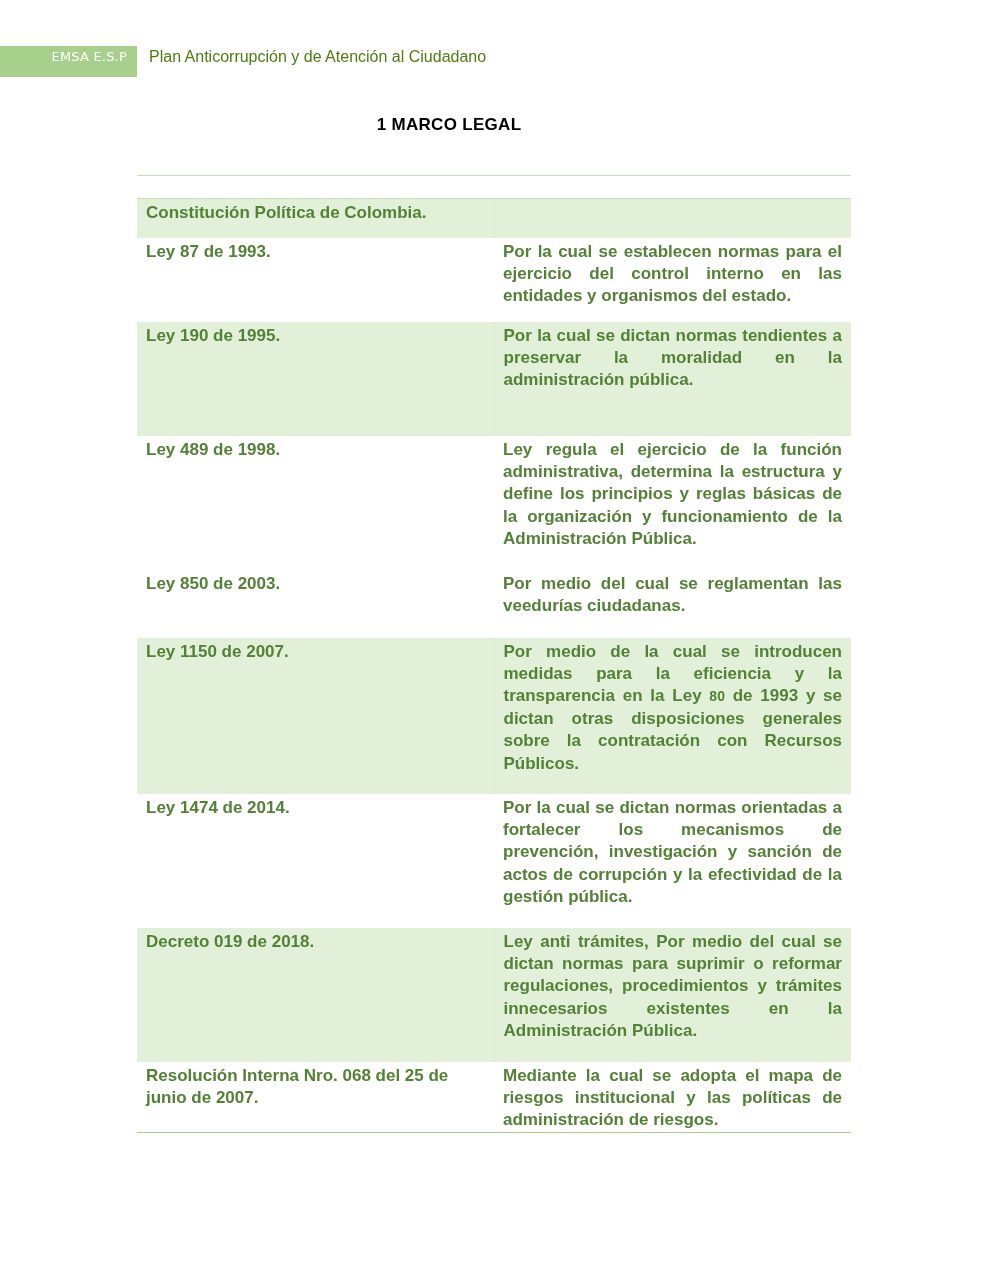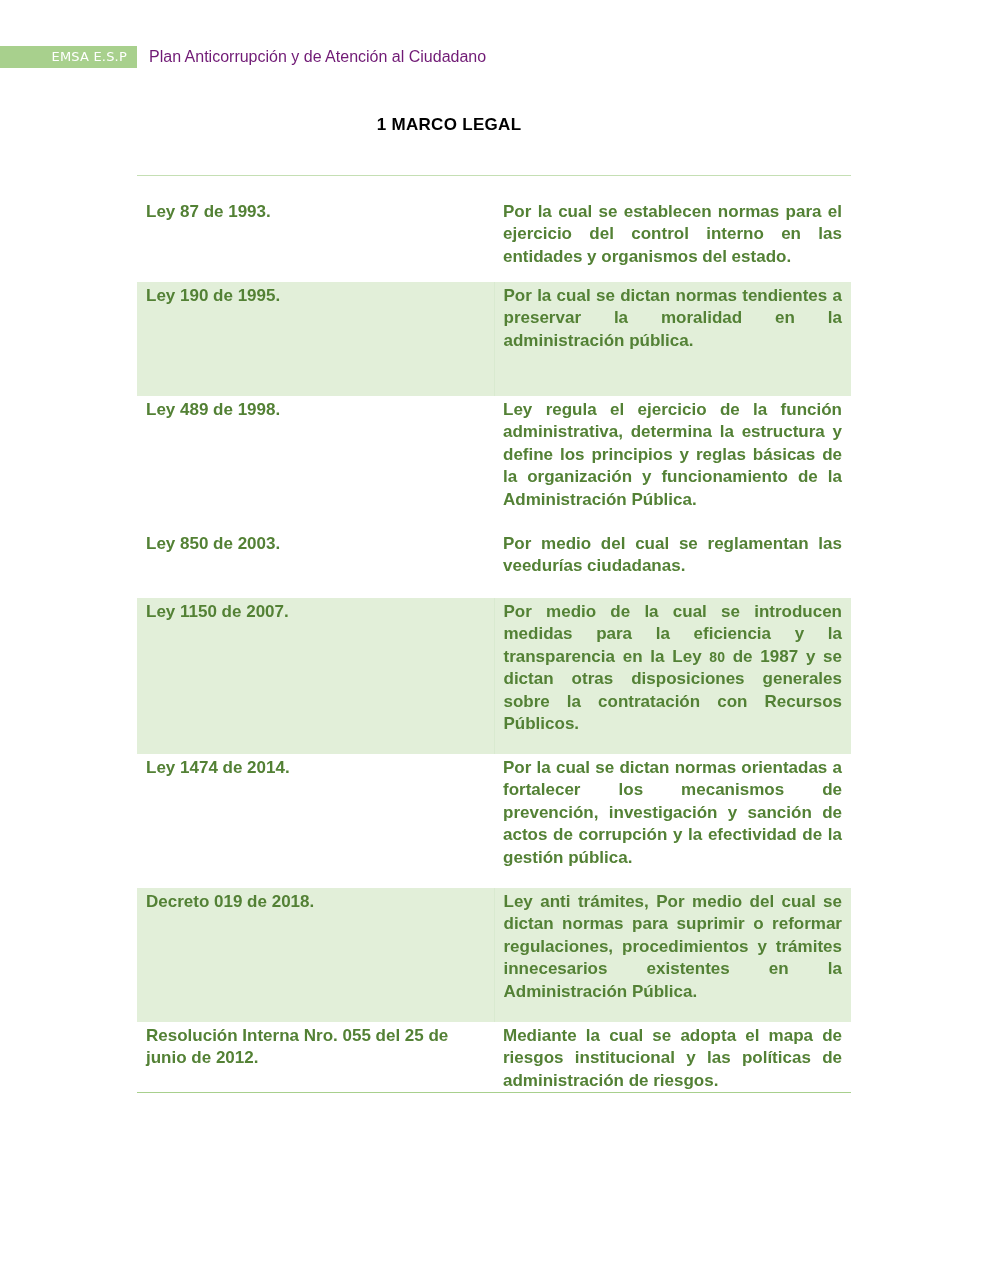--- a/index.html
+++ b/index.html
@@ -1,25 +1,25 @@
 <!DOCTYPE html>
 <html><head>
   <meta charset="utf-8">
   <style>
     html, body { margin: 0; padding: 0; background: #ffffff; }
     body { width: 990px; height: 1280px; position: relative; overflow: hidden; font-family: "Liberation Sans", sans-serif; }
     .header-badge {
-      position: absolute; left: 0; top: 46px; width: 137px; height: 22px;
+      position: absolute; left: 0; top: 46px; width: 137px; height: 31px;
       background: #a8d08d; color: #ffffff; font-family: "DejaVu Sans", sans-serif;
       font-size: 13px; line-height: 22px; text-align: right; padding-right: 0; box-sizing: border-box;
     }
     .header-badge span { display: inline-block; padding-right: 10px; letter-spacing: 0.2px; }
     .header-title {
       position: absolute; left: 149px; top: 46px; height: 22px; line-height: 22px;
-      font-size: 16px; color: #701a75;
+      font-size: 16px; color: #4d7c0f;
     }
     .section-title {
       position: absolute; left: 0; width: 898px; top: 115px; text-align: center;
       font-size: 17px; font-weight: bold; color: #000000; letter-spacing: 0.3px;
     }
     .top-rule { position: absolute; left: 137px; width: 714px; top: 175px; height: 0; border-top: 1.5px solid #c5dfb4; }
     .legal-table { position: absolute; left: 137px; top: 198px; width: 714px; border-collapse: collapse; }
     .legal-table tr.shaded td { background: #e2efd9; }
     .legal-table tr.first td { border-top: 1.5px solid #c5dfb4; }
     .legal-table tr.last td { border-bottom: 1.5px solid #a8d08d; }
@@ -34,46 +34,50 @@
 
 <div class="header-badge"><span>EMSA E.S.P</span></div>
 <div class="header-title">Plan Anticorrupción y de Atención al Ciudadano</div>
 
 <div class="section-title">1 MARCO LEGAL</div>
 
 <div class="top-rule"></div>
 
 <table class="legal-table">
   <tbody>
+      <tr class="shaded first" style="height:39px">
+    <td class="col-law">Constitución Política de Colombia.</td>
+    <td class="col-desc"></td>
+  </tr>
   <tr style="height:84px">
     <td class="col-law">Ley 87 de 1993.</td>
     <td class="col-desc">Por la cual se establecen normas para el ejercicio del control interno en las entidades y organismos del estado.</td>
   </tr>
   <tr class="shaded" style="height:114px">
     <td class="col-law">Ley 190 de 1995.</td>
     <td class="col-desc">Por la cual se dictan normas tendientes a preservar la moralidad en la administración pública.</td>
   </tr>
   <tr style="height:134px">
     <td class="col-law">Ley 489 de 1998.</td>
     <td class="col-desc">Ley regula el ejercicio de la función administrativa, determina la estructura y define los principios y reglas básicas de la organización y funcionamiento de la Administración Pública.</td>
   </tr>
   <tr style="height:68px">
     <td class="col-law">Ley 850 de 2003.</td>
     <td class="col-desc">Por medio del cual se reglamentan las veedurías ciudadanas.</td>
   </tr>
   <tr class="shaded" style="height:156px">
     <td class="col-law">Ley 1150 de 2007.</td>
-    <td class="col-desc"><span>Por medio de la cual se introducen medidas para la eficiencia y la transparencia en la Ley </span><span class="num-small">80</span><span> de 1987 y se dictan otras disposiciones generales sobre la contratación con Recursos Públicos.</span></td>
+    <td class="col-desc"><span>Por medio de la cual se introducen medidas para la eficiencia y la transparencia en la Ley </span><span class="num-small">80</span><span> de 1993 y se dictan otras disposiciones generales sobre la contratación con Recursos Públicos.</span></td>
   </tr>
   <tr style="height:134px">
     <td class="col-law">Ley 1474 de 2014.</td>
     <td class="col-desc">Por la cual se dictan normas orientadas a fortalecer los mecanismos de prevención, investigación y sanción de actos de corrupción y la efectividad de la gestión pública.</td>
   </tr>
   <tr class="shaded" style="height:134px">
     <td class="col-law">Decreto 019 de 2018.</td>
     <td class="col-desc">Ley anti trámites, Por medio del cual se dictan normas para suprimir o reformar regulaciones, procedimientos y trámites innecesarios existentes en la Administración Pública.</td>
   </tr>
   <tr class="last" style="height:67px">
-    <td class="col-law">Resolución Interna Nro. 055 del 25 de junio de 2012.</td>
+    <td class="col-law">Resolución Interna Nro. 068 del 25 de junio de 2007.</td>
     <td class="col-desc">Mediante la cual se adopta el mapa de riesgos institucional y las políticas de administración de riesgos.</td>
   </tr>
 </tbody>
   </table>
 
 </body></html>

